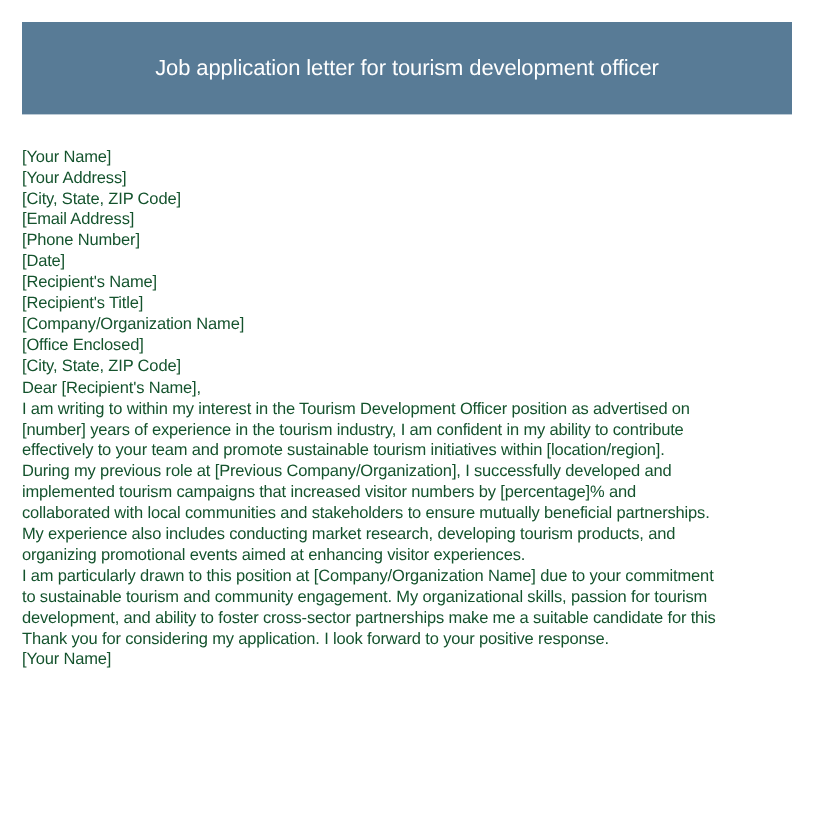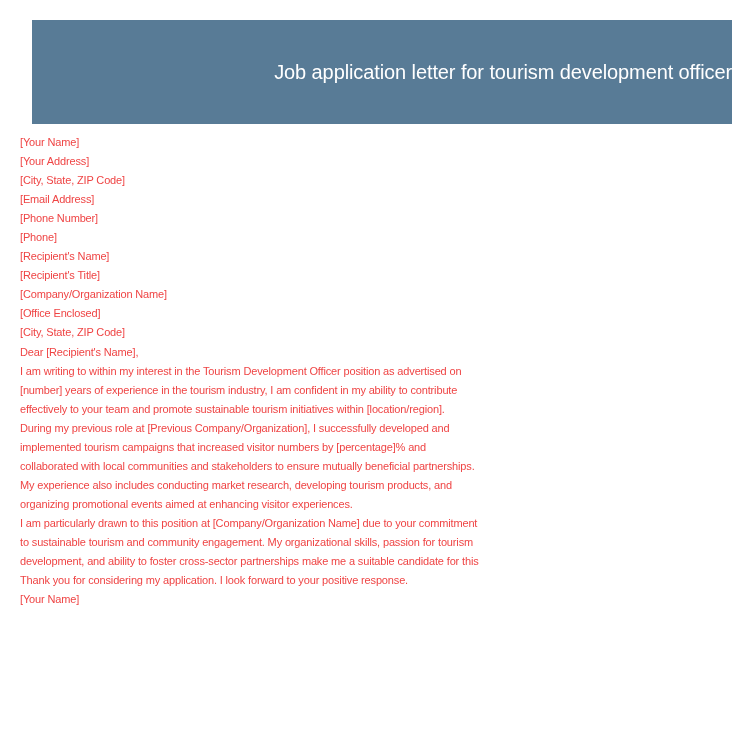--- a/index.html
+++ b/index.html
@@ -1,41 +1,41 @@
 <!DOCTYPE html>
 <html><head>
 <meta charset="utf-8">
 <style>
   html, body { margin: 0; padding: 0; background: #ffffff; }
   body { width: 740px; height: 743px; position: relative; overflow: hidden; font-family: "Liberation Sans", sans-serif; }
   .header {
-    position: absolute; left: 32px; top: 20px; width: 700px; height: 104px;
-    background: #587b96; display: flex; align-items: center; justify-content: flex-end;
+    position: absolute; left: 20px; top: 20px; width: 700px; height: 84px;
+    background: #587b96; display: flex; align-items: center; justify-content: center;
   }
   .header h1 { margin: 0; color: #ffffff; font-weight: normal; font-size: 20px; letter-spacing: -0.1px; }
   .letter {
     position: absolute; left: 20px; top: 133px; width: 705px;
-    color: #ef4444; font-size: 11px; line-height: 19.05px; letter-spacing: -0.15px;
+    color: #14532d; font-size: 15px; line-height: 19.05px; letter-spacing: -0.15px;
   }
   .line { white-space: nowrap; display: block; }
 </style>
 </head>
 <body>
 
 <div class="header">
   <h1>Job application letter for tourism development officer</h1>
 </div>
 
 <div class="letter">
   <span class="line">[Your Name]</span>
   <span class="line">[Your Address]</span>
   <span class="line">[City, State, ZIP Code]</span>
   <span class="line">[Email Address]</span>
   <span class="line">[Phone Number]</span>
-  <span class="line">[Phone]</span>
+  <span class="line">[Date]</span>
   <span class="line">[Recipient's Name]</span>
   <span class="line">[Recipient's Title]</span>
   <span class="line">[Company/Organization Name]</span>
   <span class="line">[Office Enclosed]</span>
   <span class="line">[City, State, ZIP Code]</span>
   <span class="line">Dear [Recipient's Name],</span>
   <div>
     <span class="line">I am writing to within my interest in the Tourism Development Officer position as advertised on</span>
     <span class="line">[number] years of experience in the tourism industry, I am confident in my ability to contribute</span>
     <span class="line">effectively to your team and promote sustainable tourism initiatives within [location/region].</span>

